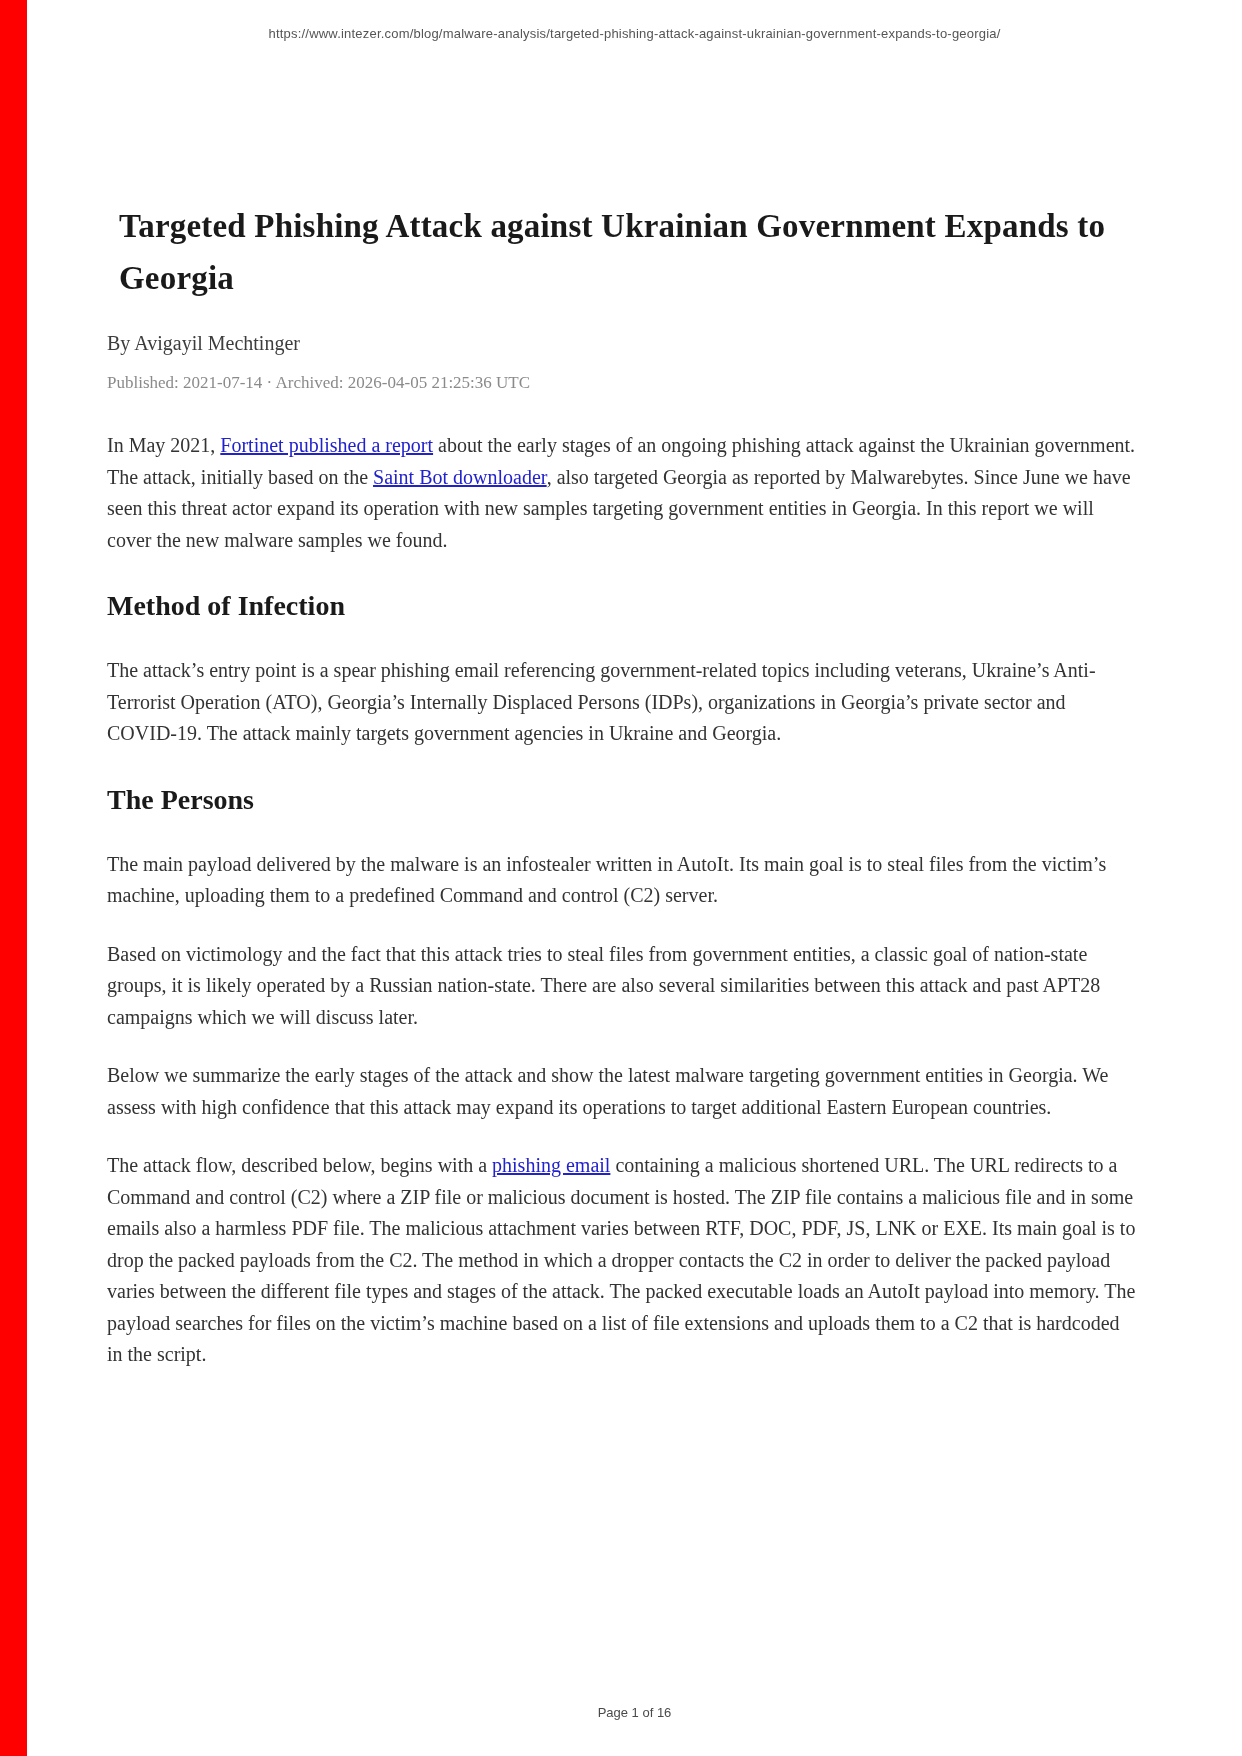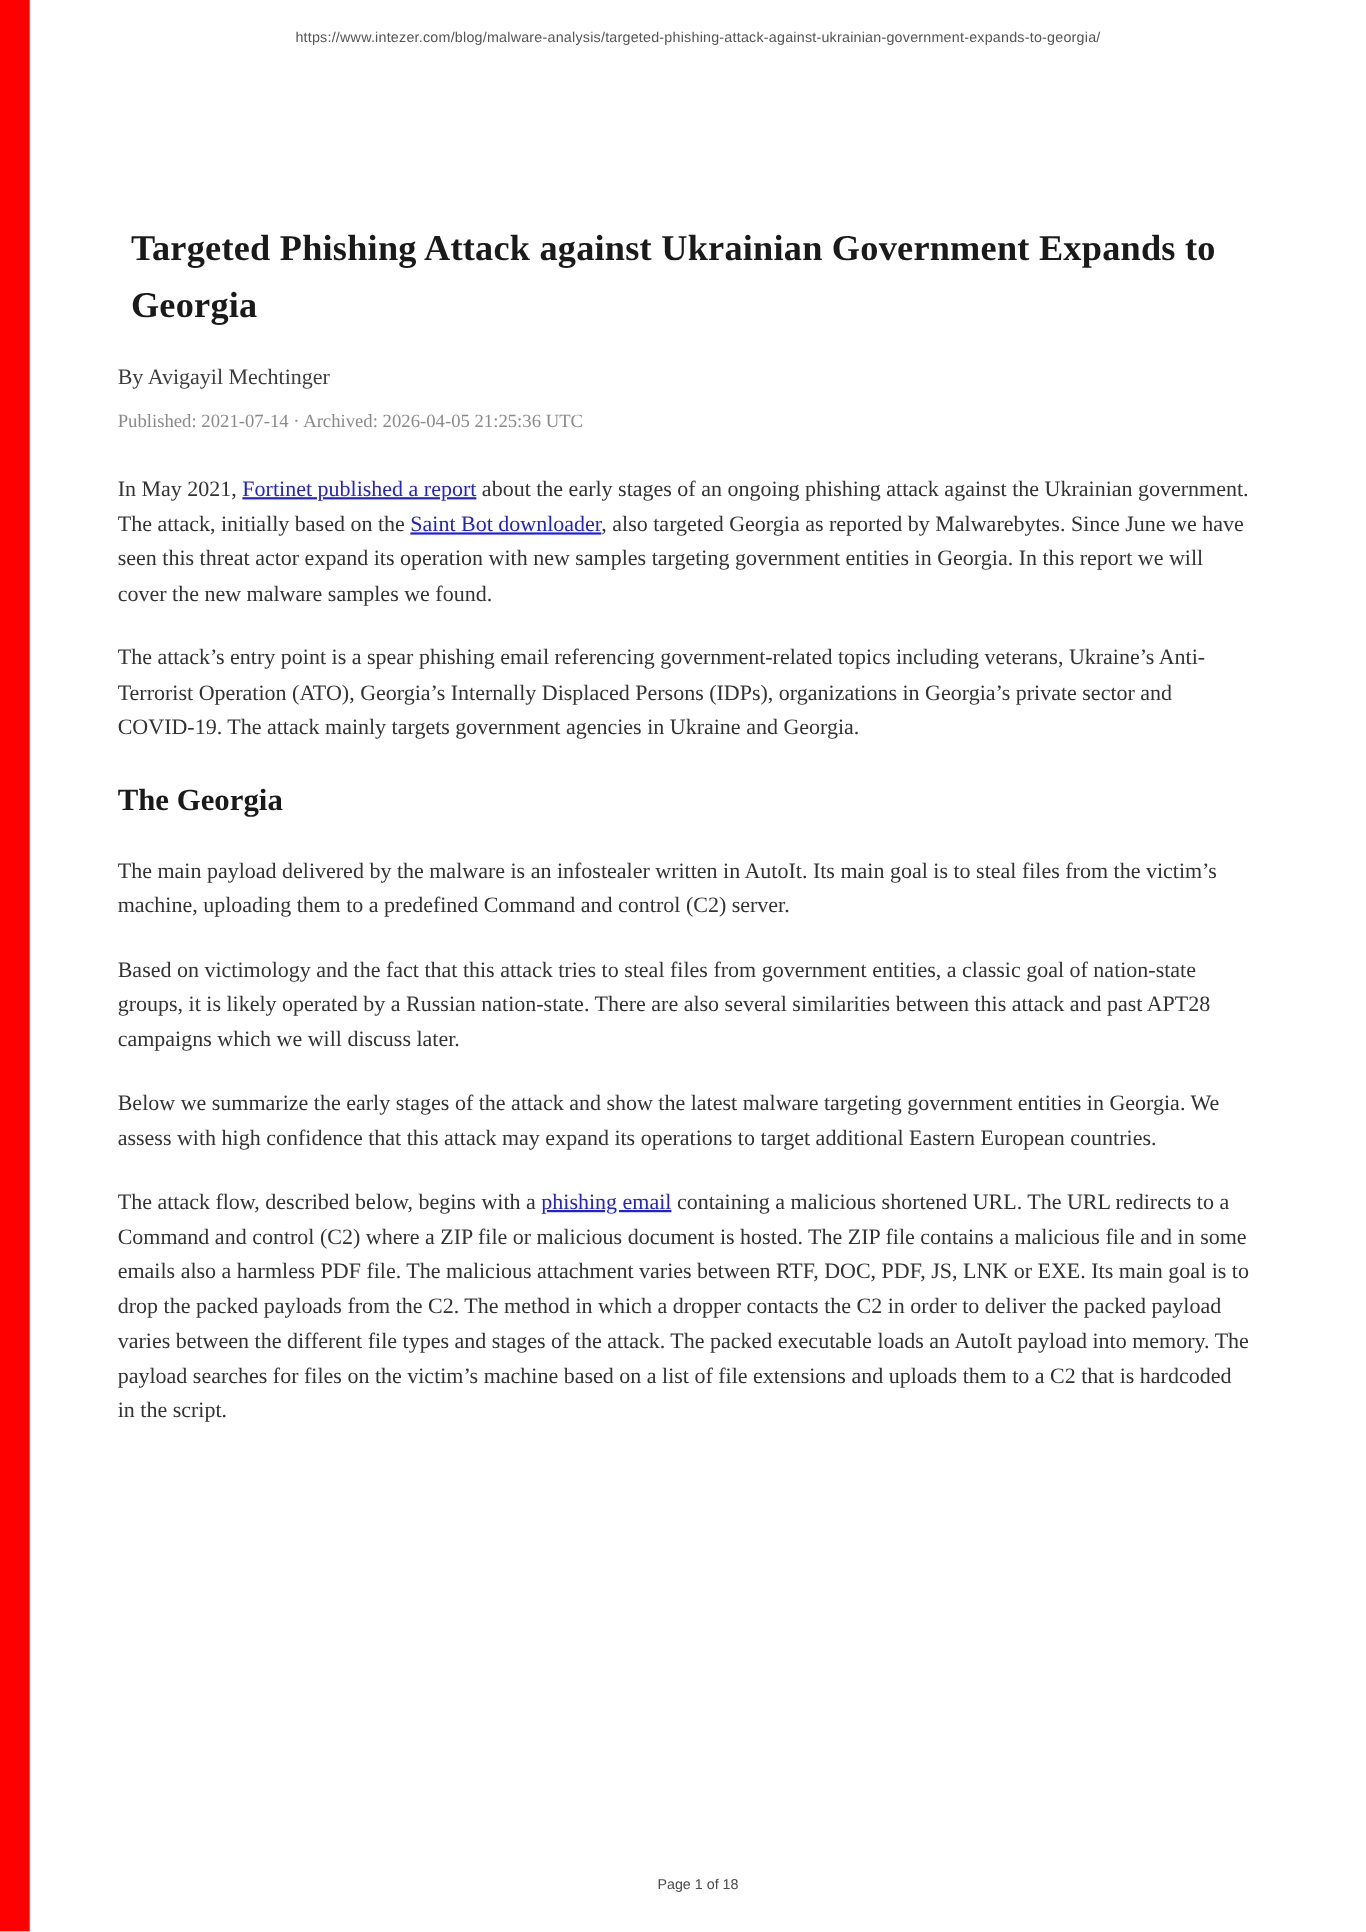--- a/index.html
+++ b/index.html
@@ -95,23 +95,24 @@
   <div class="edge-stripe"></div>
 
   <div class="url-header">https://www.intezer.com/blog/malware-analysis/targeted-phishing-attack-against-ukrainian-government-expands-to-georgia/</div>
 
   <div class="content">
     <h1 class="article-title">Targeted Phishing Attack against Ukrainian Government Expands to Georgia</h1>
     <div class="byline">By Avigayil Mechtinger</div>
     <div class="meta-line">Published: 2021-07-14 · Archived: 2026-04-05 21:25:36 UTC</div>
     <div class="article-body">
         <p><span>In May 2021, </span><a href="#">Fortinet published a report</a><span> about the early stages of an ongoing phishing attack against the Ukrainian government. The attack, initially based on the </span><a href="#">Saint Bot downloader</a><span>, also targeted Georgia as reported by Malwarebytes. Since June we have seen this threat actor expand its operation with new samples targeting government entities in Georgia. In this report we will cover the new malware samples we found.</span></p>
+        <h2>Method of Infection</h2>
         <p><span>The attack’s entry point is a spear phishing email referencing government-related topics including veterans, Ukraine’s Anti-Terrorist Operation (ATO), Georgia’s Internally Displaced Persons (IDPs), organizations in Georgia’s private sector and COVID-19. The attack mainly targets government agencies in Ukraine and Georgia.</span></p>
-        <h2>The Georgia</h2>
+        <h2>The Persons</h2>
         <p><span>The main payload delivered by the malware is an infostealer written in AutoIt. Its main goal is to steal files from the victim’s machine, uploading them to a predefined Command and control (C2) server.</span></p>
         <p><span>Based on victimology and the fact that this attack tries to steal files from government entities, a classic goal of nation-state groups, it is likely operated by a Russian nation-state. There are also several similarities between this attack and past APT28 campaigns which we will discuss later.</span></p>
         <p><span>Below we summarize the early stages of the attack and show the latest malware targeting government entities in Georgia. We assess with high confidence that this attack may expand its operations to target additional Eastern European countries.</span></p>
         <p><span>The attack flow, described below, begins with a </span><a href="#">phishing email</a><span> containing a malicious shortened URL. The URL redirects to a Command and control (C2) where a ZIP file or malicious document is hosted. The ZIP file contains a malicious file and in some emails also a harmless PDF file. The malicious attachment varies between RTF, DOC, PDF, JS, LNK or EXE. Its main goal is to drop the packed payloads from the C2. The method in which a dropper contacts the C2 in order to deliver the packed payload varies between the different file types and stages of the attack. The packed executable loads an AutoIt payload into memory. The payload searches for files on the victim’s machine based on a list of file extensions and uploads them to a C2 that is hardcoded in the script.</span></p>
       </div>
   </div>
 
-  <div class="page-footer">Page 1 of 18</div>
+  <div class="page-footer">Page 1 of 16</div>
 </div>
 
 </body></html>

